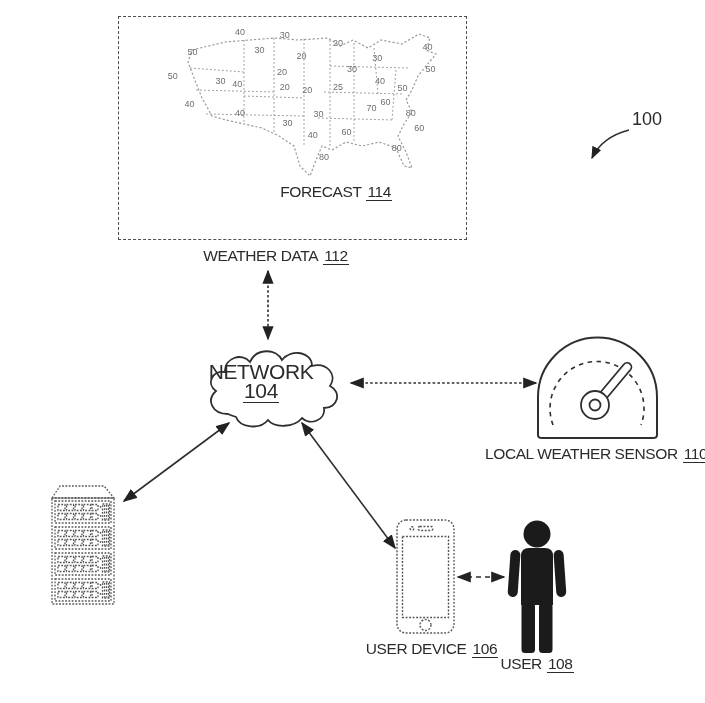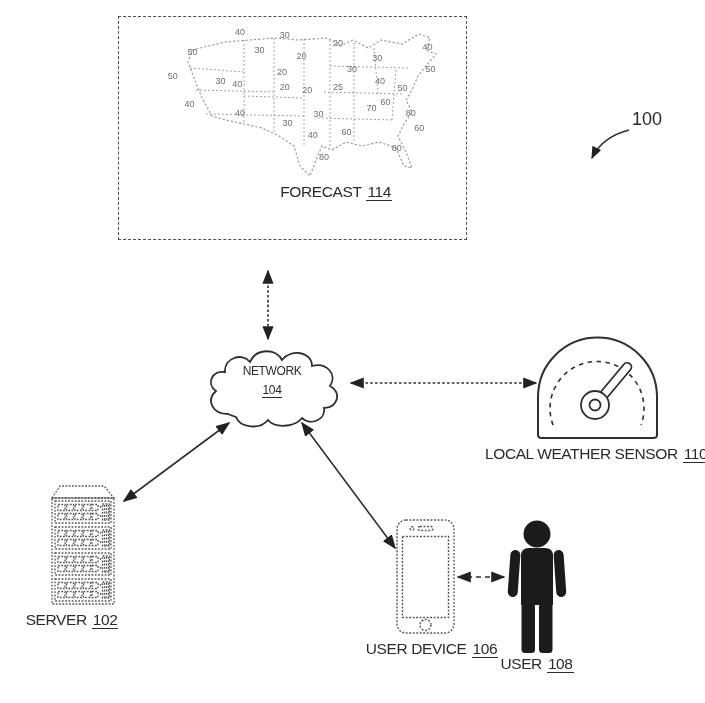--- a/index.html
+++ b/index.html
@@ -101,20 +101,23 @@
         <span class="temp" style="left: 89%; top: 67%;">60</span>
         <span class="temp" style="left: 55%; top: 86%;">80</span>
         <span class="temp" style="left: 81%; top: 80%;">80</span>
       </div>
   </div>
 
   <div class="fig-label right-align" style="left:130px;top:182px;width:262px;">
     <span>FORECAST</span><span class="ref">114</span>
   </div>
 
+  <div class="fig-label" style="left:176px;top:246px;width:200px;">
+    <span>WEATHER DATA</span><span class="ref">112</span>
+  </div>
 
   <svg id="arrow-layer" class="abs" width="705" height="703" viewBox="0 0 705 703">
     <defs>
       <marker id="ah" markerWidth="9" markerHeight="7" refX="8" refY="3.5" orient="auto-start-reverse">
         <path d="M0,0 L9,3.5 L0,7 Z" fill="#222"></path>
       </marker>
     </defs>
     <path class="ln" stroke-width="1.6" stroke-dasharray="2.6,2.2" d="M268,271 L268,339" marker-start="url(#ah)" marker-end="url(#ah)"></path>
     <path class="ln" stroke-width="1.6" stroke-dasharray="2.6,2.2" d="M351,383 L536,383" marker-start="url(#ah)" marker-end="url(#ah)"></path>
     <path class="ln" stroke-width="1.6" d="M229,423 L124,501" marker-start="url(#ah)" marker-end="url(#ah)"></path>
@@ -134,21 +137,21 @@
          C 26 22 44 16 52 26
          C 58 12 78 12 84 24
          C 94 12 114 16 114 30
          C 128 26 140 38 132 50
          C 144 56 140 72 126 72
          C 128 84 112 90 104 82
          C 96 92 76 92 70 84
          C 62 94 42 92 38 81
          C 35 80 32 79 30 78 Z"></path>
   </svg>
-  <div class="fig-label" style="left:207px;top:362px;width:130px;font-size:12px;">
+  <div class="fig-label" style="left:196px;top:362px;width:130px;font-size:21px;">
     <div><span>NETWORK</span></div>
     <div><span class="ref" style="margin-left:0;">104</span></div>
   </div>
 
   <svg class="abs" style="left:530px;top:325px;" width="135" height="122" viewBox="0 0 135 122">
     <path class="ln-fill-white" stroke-width="2" d="M 8 110 L 8 72 A 59.5 59.5 0 0 1 127 72 L 127 110 Q 127 113 123 113 L 12 113 Q 8 113 8 110 Z"></path>
     <path class="ln" stroke-width="1.6" stroke-dasharray="4.5,4.5" d="M 23 100 A 47 47 0 1 1 111 100"></path>
     <g transform="rotate(40 65 80)">
       <rect class="ln-fill-white" stroke-width="1.8" x="61" y="26" width="8.5" height="56" rx="4.2"></rect>
     </g>
@@ -183,23 +186,20 @@
     </defs>
     <g class="dot-ln" stroke-width="1.3" stroke-dasharray="1.8,1.5" fill="none">
       <path d="M 6 16 L 14 4 L 58 4 L 68 16 Z"></path>
       <rect x="6" y="16" width="62" height="106"></rect>
       <use href="#srv-unit" y="19"></use>
       <use href="#srv-unit" y="45"></use>
       <use href="#srv-unit" y="71"></use>
       <use href="#srv-unit" y="97"></use>
     </g>
   </svg>
-  <div class="fig-label" style="left:12px;top:610px;width:120px;">
-    <span>SERVER</span><span class="ref">102</span>
-  </div>
 
   <svg class="abs" style="left:393px;top:517px;" width="66" height="120" viewBox="0 0 66 120">
     <g class="dot-ln" stroke-width="1.4" stroke-dasharray="1.9,1.6" fill="#fff">
       <rect x="4" y="3" width="57" height="113" rx="9"></rect>
       <rect x="9.5" y="19.5" width="46" height="81" fill="none"></rect>
       <rect x="25" y="9.5" width="15" height="4" rx="2" fill="none"></rect>
       <circle cx="19" cy="11.5" r="1.8" fill="none"></circle>
       <circle cx="32.5" cy="108" r="5.5" fill="none"></circle>
     </g>
   </svg>

